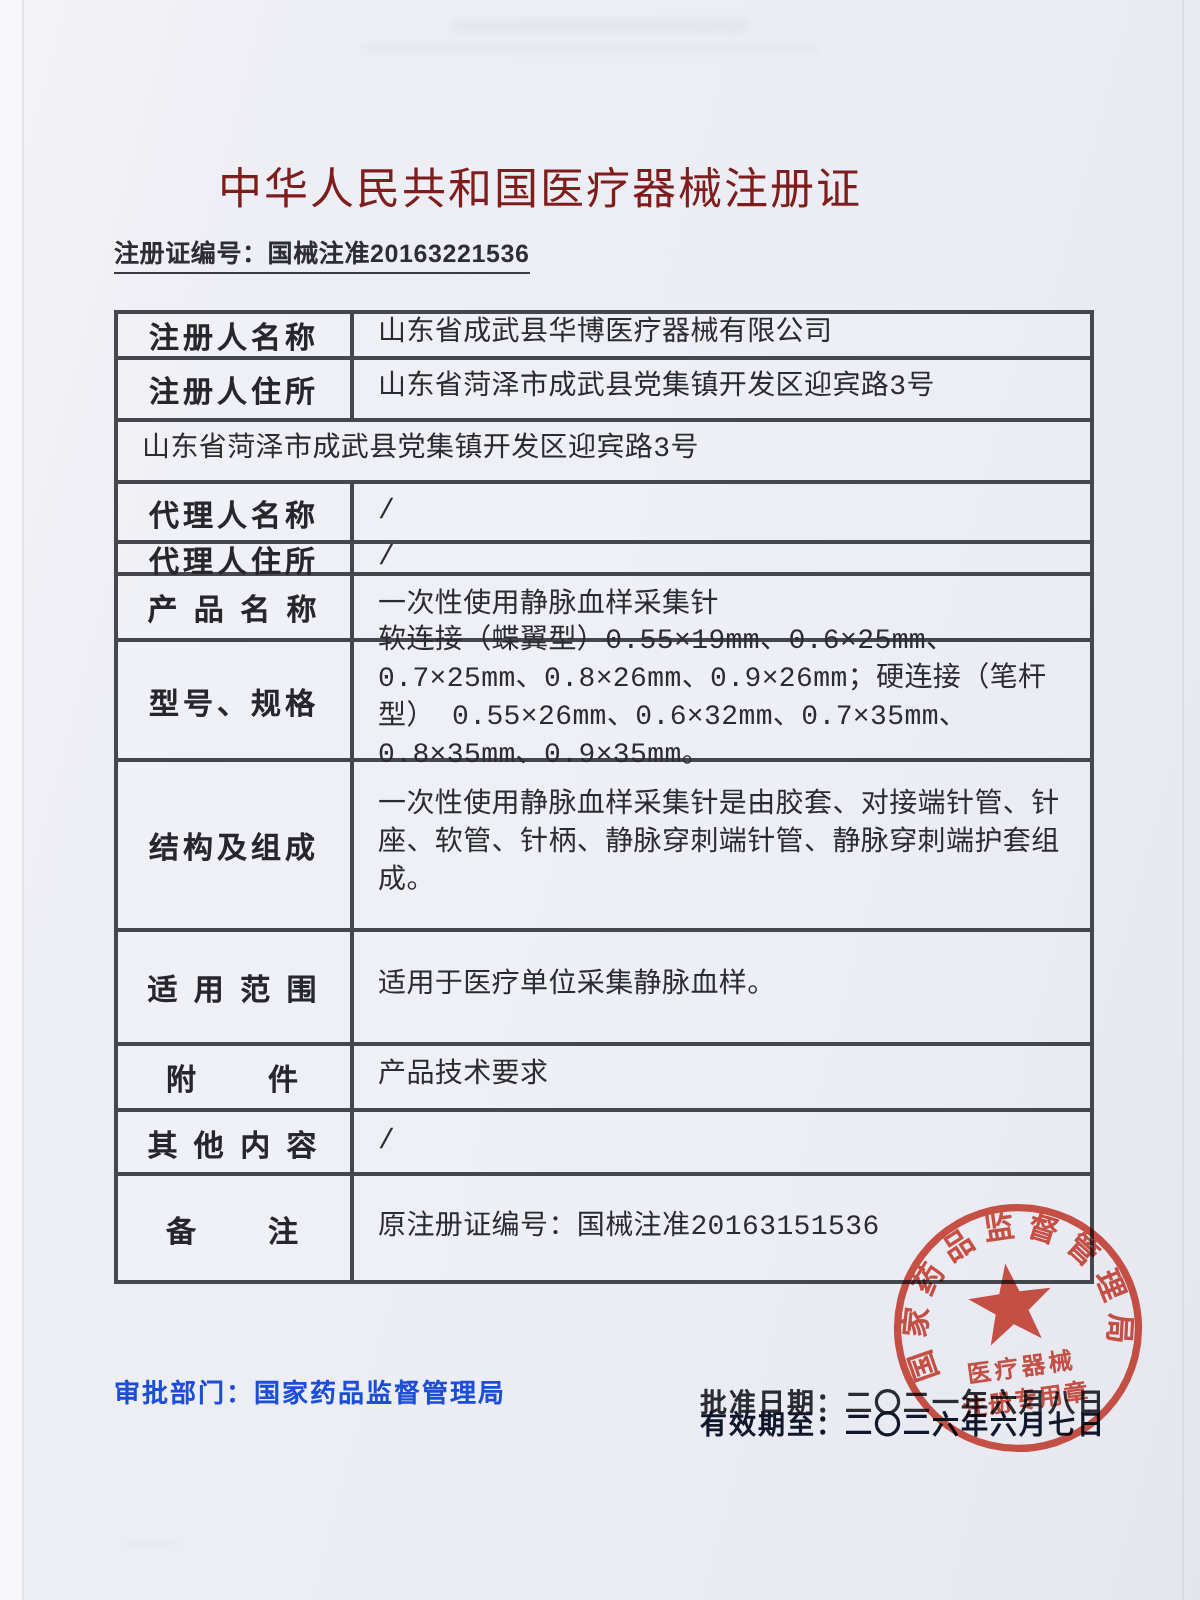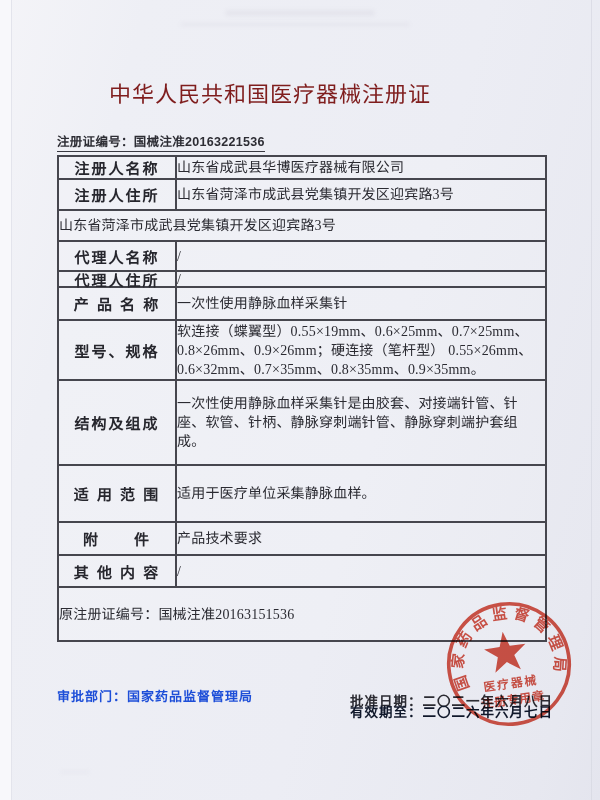--- a/index.html
+++ b/index.html
@@ -26,21 +26,21 @@
   .smudge.a{left:225px;top:10px;width:150px;height:6px;opacity:.10;}
   .smudge.b{left:180px;top:22px;width:230px;height:5px;opacity:.07;}
   .smudge.c{left:60px;top:770px;width:30px;height:4px;opacity:.05;}
 
   .title{
     position:absolute;left:0;top:76px;width:540px;
     text-align:center;font-size:22px;font-weight:normal;color:#7f1d1d;
     letter-spacing:1px;
   }
   .regline{
-    position:absolute;left:57px;top:131px;
+    position:absolute;left:57px;top:116px;
     font-size:12.5px;font-weight:bold;color:#2d2d34;
     border-bottom:1.5px solid #3a3a42;padding-bottom:1px;letter-spacing:.3px;
   }
 
   .tbl{
     position:absolute;left:57px;top:155px;width:490px;
     border:2px solid #46464e;box-sizing:border-box;
     background:rgba(255,255,255,0.12);
   }
   .row{display:flex;box-sizing:border-box;border-top:2px solid #46464e;}
@@ -57,22 +57,22 @@
   .row:nth-child(10){height:33px}
   .row:nth-child(11){height:32px}
   .row:nth-child(12){height:54px}
   .cell{box-sizing:border-box;display:flex;align-items:center;}
   .cell.label{
     flex:0 0 118px;justify-content:center;border-right:2px solid #46464e;
     font-size:15px;font-weight:bold;color:#26262d;letter-spacing:2px;
     text-align:center;white-space:pre;
   }
   .cell.value{
-    flex:1;padding:3px 10px 3px 0;
-    font-family:Liberation Serif, serif;
+    flex:1;padding:3px 10px 3px 12px;
+    font-family:Liberation Mono, monospace;
     font-size:14px;line-height:19px;color:#2b2b32;letter-spacing:.2px;
   }
 
   .footer-dept{
     position:absolute;left:57px;top:686px;
     font-size:13px;font-weight:bold;color:#1d4ed8;letter-spacing:1px;
   }
   .footer-date1{
     position:absolute;left:350px;top:670px;
     font-size:13.5px;font-weight:bold;color:#2b2b32;letter-spacing:1px;margin-top:20px;
@@ -140,20 +140,21 @@
   </div>
   <div class="row">
     <div class="cell label">附　　件</div>
     <div class="cell value">产品技术要求</div>
   </div>
   <div class="row">
     <div class="cell label">其 他 内 容</div>
     <div class="cell value">/</div>
   </div>
   <div class="row">
+    <div class="cell label">备　　注</div>
     <div class="cell value">原注册证编号：国械注准20163151536</div>
   </div>
 </div>
 
 <div class="footer-dept">审批部门：国家药品监督管理局</div>
 <div class="footer-date1">批准日期：二〇二一年六月八日</div>
 <div class="footer-date2">有效期至：二〇二六年六月七日</div>
 
 <svg class="seal" viewBox="0 0 160 160" xmlns="http://www.w3.org/2000/svg">
   <circle cx="80" cy="80" r="66" fill="none" stroke="#d23a2a" stroke-width="4"></circle>

